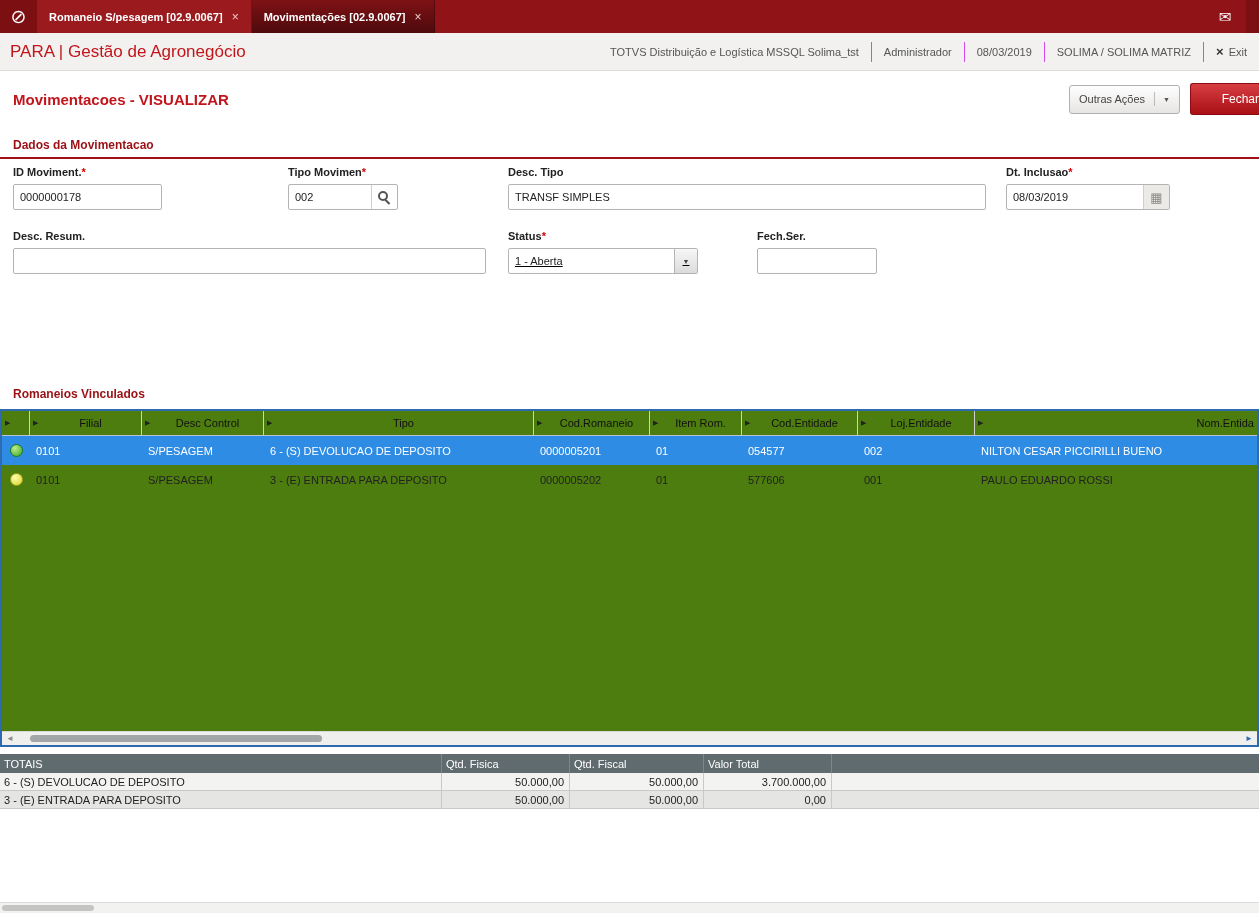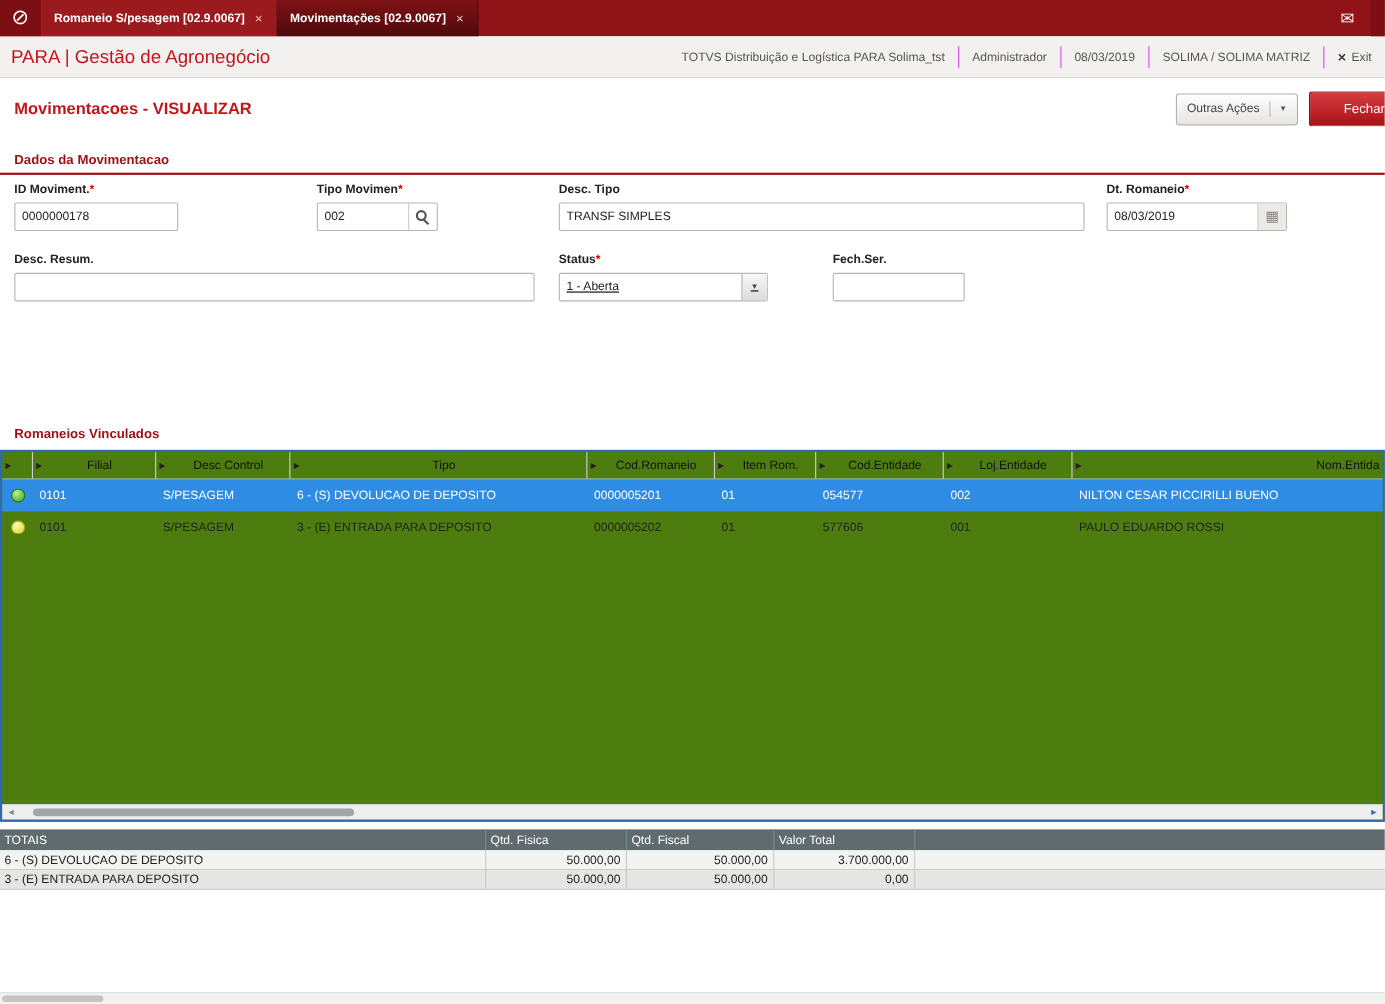--- a/index.html
+++ b/index.html
@@ -127,21 +127,21 @@
       <span class="cl">×</span>
     </div>
     <div class="tb-space"></div>
     <div class="mail-box">✉</div>
     <div class="corner-box"></div>
   </div>
 
   <div class="hdr">
     <span class="hdr-title">PARA | Gestão de Agronegócio</span>
     <div class="hdr-right">
-      <span class="hdr-item first">TOTVS Distribuição e Logística PARA Solima_tst</span>
+      <span class="hdr-item first">TOTVS Distribuição e Logística MSSQL Solima_tst</span>
       <span class="hdr-item">Administrador</span>
       <span class="hdr-item">08/03/2019</span>
       <span class="hdr-item">SOLIMA / SOLIMA MATRIZ</span>
       <span class="hdr-item exit">
         <span class="x">×</span>
         <span>Exit</span>
       </span>
     </div>
   </div>
 
@@ -183,21 +183,21 @@
     </div>
 
     <div class="fld f-desc">
       <label><span>Desc. Tipo</span></label>
       <div class="inp">
           <input value="TRANSF SIMPLES" style="">
         </div>
     </div>
 
     <div class="fld f-dt">
-      <label><span>Dt. Romaneio</span><span class="req">*</span></label>
+      <label><span>Dt. Inclusao</span><span class="req">*</span></label>
       <div class="inp">
         <input value="08/03/2019" style="">
         <span class="ico-seg cal-seg">▦</span>
       </div>
     </div>
 
     <div class="fld f-resum">
       <label><span>Desc. Resum.</span></label>
       <div class="inp">
           <input value="" style="">

